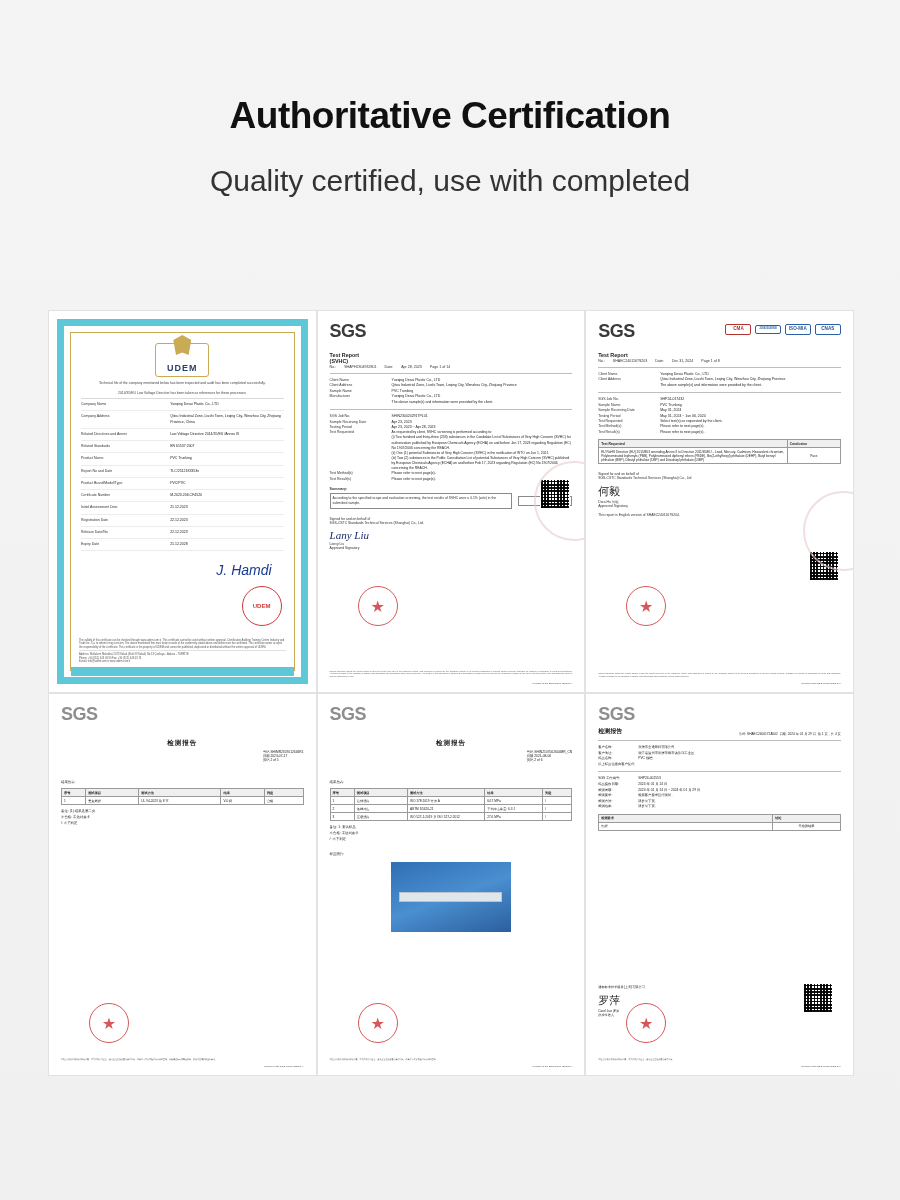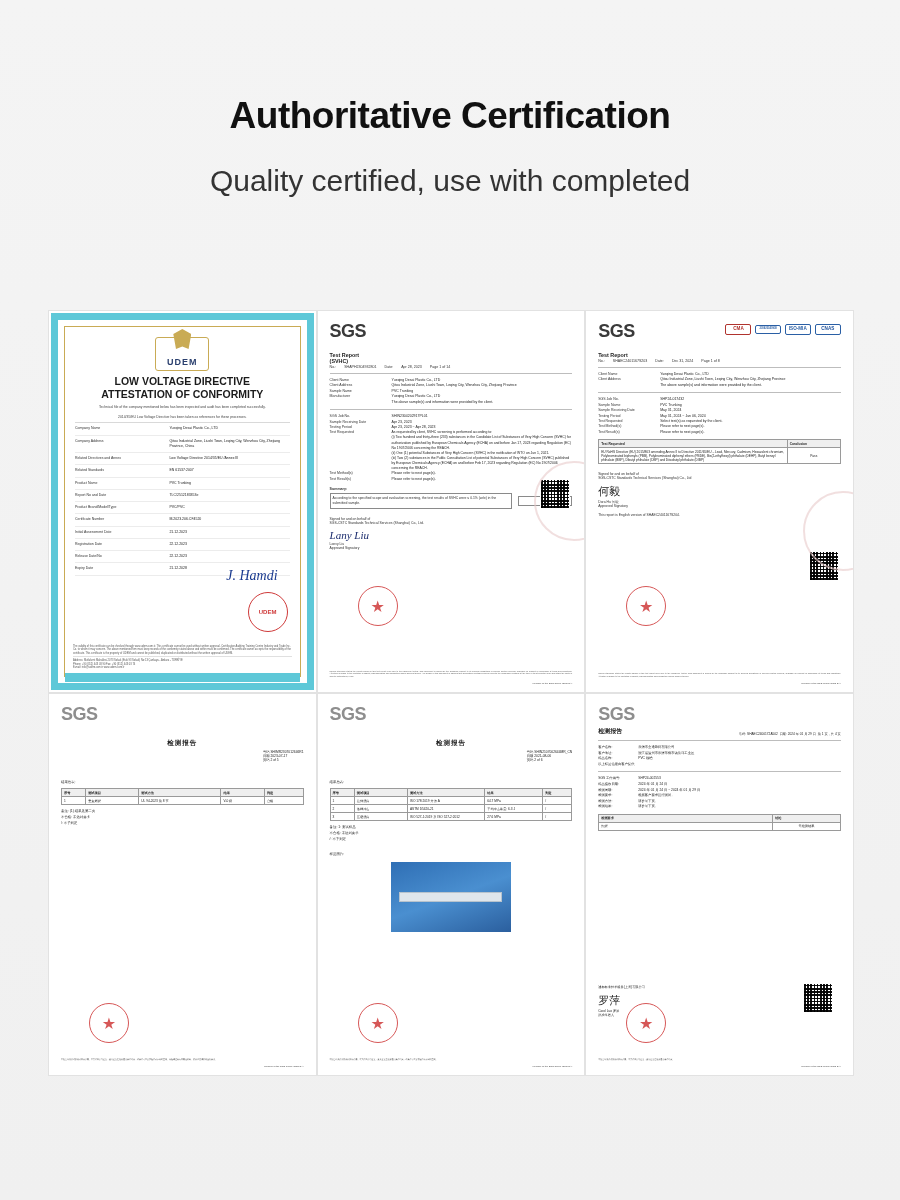--- a/index.html
+++ b/index.html
@@ -47,21 +47,21 @@
   }
   .cert {
     background: #fff;
     border: 1px solid #e2e2e2;
     position: relative;
     overflow: hidden;
   }
 
   
   .udem {
-    padding: 2px;
+    padding: 8px;
     background: #fff;
   }
   .udem-inner {
     border: 7px solid #5ec8d8;
     width: 100%; height: 100%;
     position: relative;
     background: #fff;
     padding: 6px;
   }
   .udem-inner2 {
@@ -136,21 +136,21 @@
   .udem-stamp {
     position: absolute; right: 12px; bottom: 44px;
     width: 40px; height: 40px;
     border: 1.5px solid #cf3a3a;
     border-radius: 50%;
     display: flex; align-items: center; justify-content: center;
     color: #cf3a3a; font-size: 6px; font-weight: 700;
   }
   .sig-script {
     position: absolute; right: 22px; bottom: 92px;
-    font-family: Liberation Serif, serif;
+    font-family: Liberation Sans, sans-serif;
     font-style: italic; font-size: 14px; color: #1a3a8f;
   }
 
   
   .sgs { padding: 10px 12px; font-size: 3.6px; color: #333; position: relative; }
   .sgs-head { display: flex; align-items: flex-start; justify-content: space-between; }
   .sgs-logo {
     font-size: 18px; font-weight: 800; letter-spacing: -0.5px;
     color: #3a3a3a; font-family: "Liberation Sans", sans-serif;
   }
@@ -242,23 +242,20 @@
   </div>
 
   <div class="grid">
 
     <div class="cert udem">
       <div class="udem-inner">
         <div class="udem-inner2">
           <div class="udem-logo">
             <span class="crest"></span>
             <span class="udem-word">UDEM</span>
-          </div>
-          <div class="udem-title">
-            LOW VOLTAGE DIRECTIVE<br>ATTESTATION OF CONFORMITY
           </div>
           <div class="udem-sub">Technical file of the company mentioned below has been inspected and audit has been completed successfully.</div>
           <div class="udem-dir">2014/35/EU Low Voltage Directive has been taken as references for these processes.</div>
 
           <div class="kv">
               <div class="k">Company Name</div>
               <div class="v">Yueqing Desai Plastic Co., LTD</div>
             </div>
           <div class="kv">
               <div class="k">Company Address</div>

